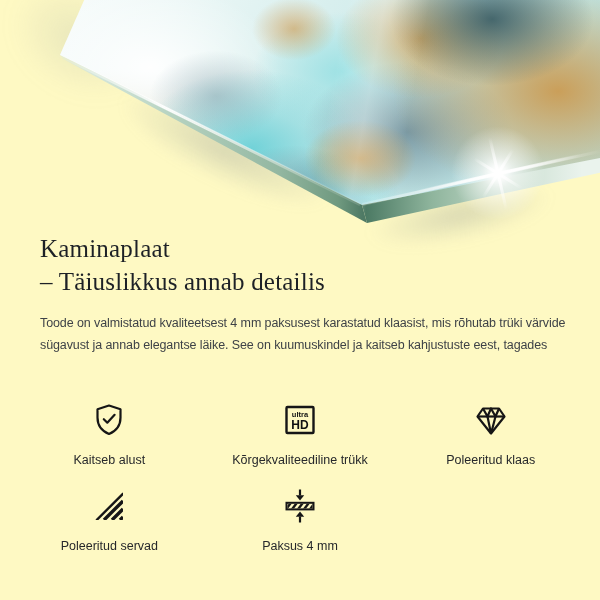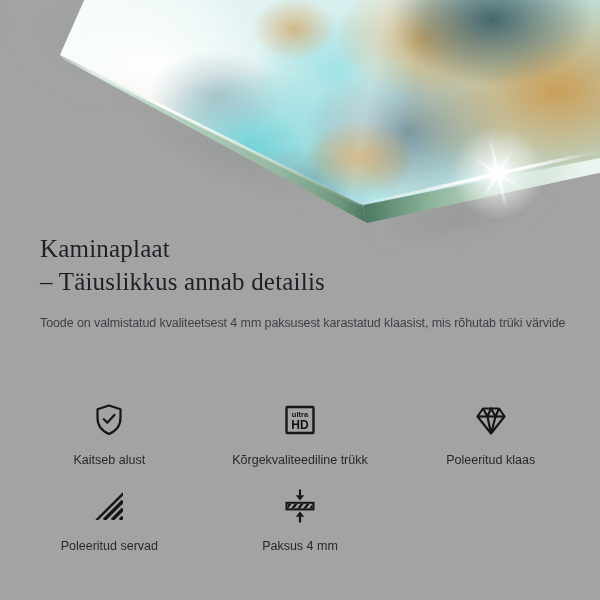--- a/index.html
+++ b/index.html
@@ -1,17 +1,17 @@
 <!DOCTYPE html>
 <html><head>
 <meta charset="utf-8">
 <style>
   html,body { margin:0; padding:0; }
   body { font-family: "Liberation Sans", sans-serif; background:#fff; }
-  .page { position:relative; width:600px; height:600px; background:#a3a3a3; overflow:hidden; }
+  .page { position:relative; width:600px; height:600px; background:#fef9c3; overflow:hidden; }
 
   
   .hero { position:absolute; left:0; top:0; width:600px; height:240px; }
   .hero .layer { position:absolute; }
 
   .shadow-a { left:65px; top:105px; width:320px; height:90px;
     background: radial-gradient(closest-side, rgba(128,138,142,0.30), rgba(128,138,142,0) 72%);
     transform: rotate(26deg); filter: blur(6px); }
   .shadow-b { left:330px; top:180px; width:260px; height:70px;
     background: radial-gradient(closest-side, rgba(120,130,134,0.28), rgba(120,130,134,0) 72%);
@@ -112,20 +112,21 @@
 
   <div style="height:240px"></div>
 
   <div class="content">
     <h1>
       <span>Kaminaplaat</span>
       <span>– Täiuslikkus annab detailis</span>
     </h1>
     <div class="desc">
       <div class="desc-line">Toode on valmistatud kvaliteetsest 4 mm paksusest karastatud klaasist, mis rõhutab trüki värvide</div>
+      <div class="desc-line">sügavust ja annab elegantse läike. See on kuumuskindel ja kaitseb kahjustuste eest, tagades</div>
     </div>
   </div>
 
   <div class="features">
 
 
     <div class="feature">
       <svg width="40" height="40" viewBox="0 0 40 40">
         <path class="icon-stroke" stroke-linejoin="round" d="M20 5.5 L31.5 9.2 V17.5 C31.5 25.8 26.8 31.2 20 34 C13.2 31.2 8.5 25.8 8.5 17.5 V9.2 Z"></path>
         <polyline class="icon-stroke" stroke-linecap="round" stroke-linejoin="round" points="14.8,19.2 18.3,22.7 25.6,14.8"></polyline>

